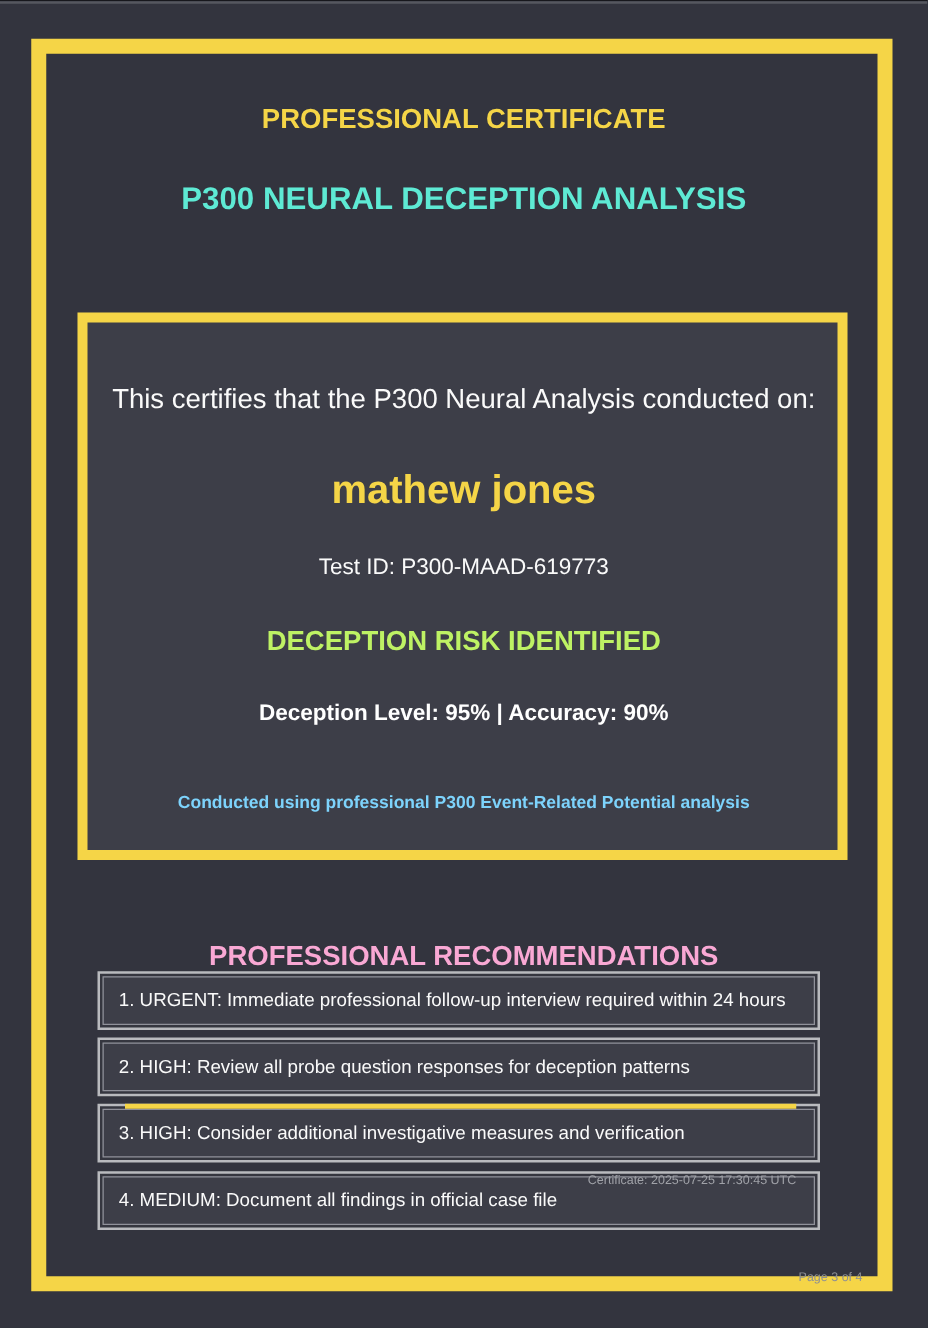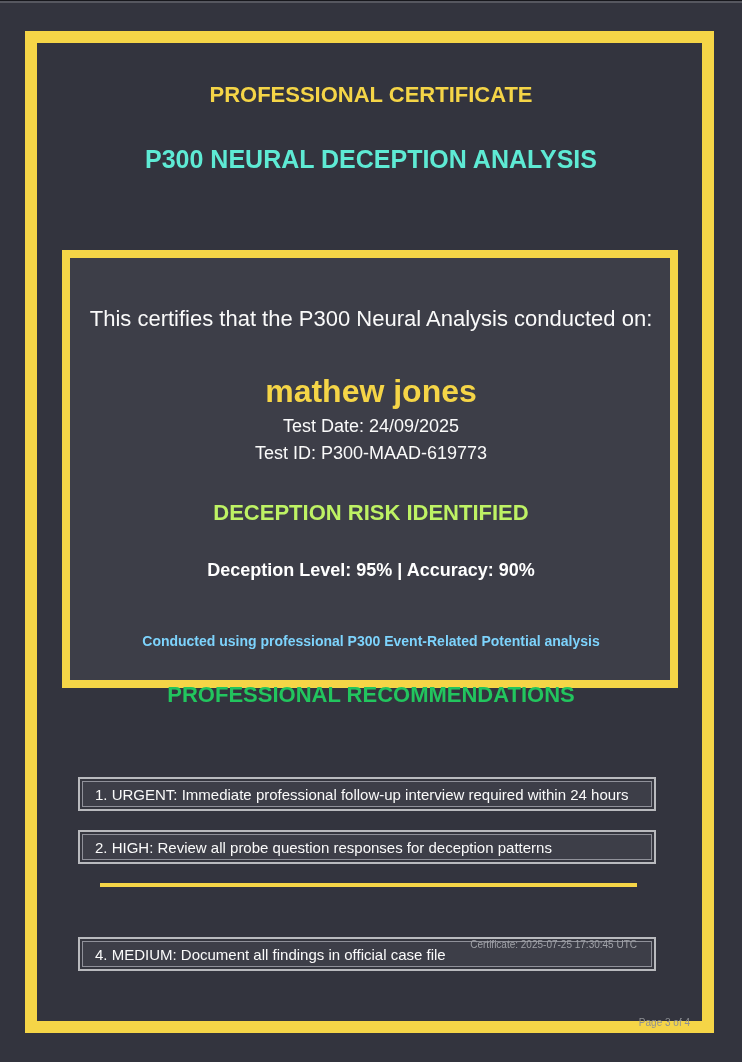--- a/index.html
+++ b/index.html
@@ -35,25 +35,25 @@
   }
 
   .intro-text  { top: 306px; font-size: 22px; color: #fafafa; }
   .subject     { top: 372px; font-size: 32px; font-weight: bold; color: #f5d547; }
   .test-date   { top: 416px; font-size: 18px; color: #fafafa; }
   .test-id     { top: 443px; font-size: 18px; color: #fafafa; }
   .risk-status { top: 500px; font-size: 22px; font-weight: bold; color: #bef264; }
   .metrics     { top: 560px; font-size: 18px; font-weight: bold; color: #ffffff; }
   .method-note { top: 633px; font-size: 14px; font-weight: bold; color: #7dd3fc; }
 
-  .rec-heading { top: 682px; font-size: 22px; font-weight: bold; color: #22c55e; }
+  .rec-heading { top: 752px; font-size: 22px; font-weight: bold; color: #f9a8d4; }
 
   .rec-box {
     position: absolute; left: 78px;
-    width: 578px; height: 34px;
+    width: 578px; height: 47px;
     border: 2px solid #b9babe;
     background: #35363f;
     box-sizing: border-box;
     padding: 2px;
     text-align: right;
   }
   .rec-box-inner {
     border: 1px solid #90919a;
     background: #3d3e48;
     height: 100%;
@@ -95,34 +95,36 @@
 
   <div class="outer-frame"></div>
 
   <div class="line page-title">PROFESSIONAL CERTIFICATE</div>
   <div class="line page-subtitle">P300 NEURAL DECEPTION ANALYSIS</div>
 
   <div class="cert-panel"></div>
 
   <div class="line intro-text">This certifies that the P300 Neural Analysis conducted on:</div>
   <div class="line subject">mathew jones</div>
-  <div class="line test-date">Test Date: 24/09/2025</div>
   <div class="line test-id">Test ID: P300-MAAD-619773</div>
   <div class="line risk-status">DECEPTION RISK IDENTIFIED</div>
   <div class="line metrics">Deception Level: 95% | Accuracy: 90%</div>
   <div class="line method-note">Conducted using professional P300 Event-Related Potential analysis</div>
 
   <div class="line rec-heading">PROFESSIONAL RECOMMENDATIONS</div>
 
   <div class="rec-box rec-1">
     <div class="rec-box-inner">1. URGENT: Immediate professional follow-up interview required within 24 hours</div>
   </div>
   <div class="rec-box rec-2">
     <div class="rec-box-inner">2. HIGH: Review all probe question responses for deception patterns</div>
   </div>
+  <div class="rec-box rec-3">
+    <div class="rec-box-inner">3. HIGH: Consider additional investigative measures and verification</div>
+  </div>
   <div class="rec-box rec-4">
     <div class="rec-box-inner">4. MEDIUM: Document all findings in official case file</div>
   </div>
 
   <div class="yellow-stripe"></div>
 
   <div class="cert-timestamp">Certificate: 2025-07-25 17:30:45 UTC</div>
   <div class="page-indicator">Page 3 of 4</div>
 
 </div>

